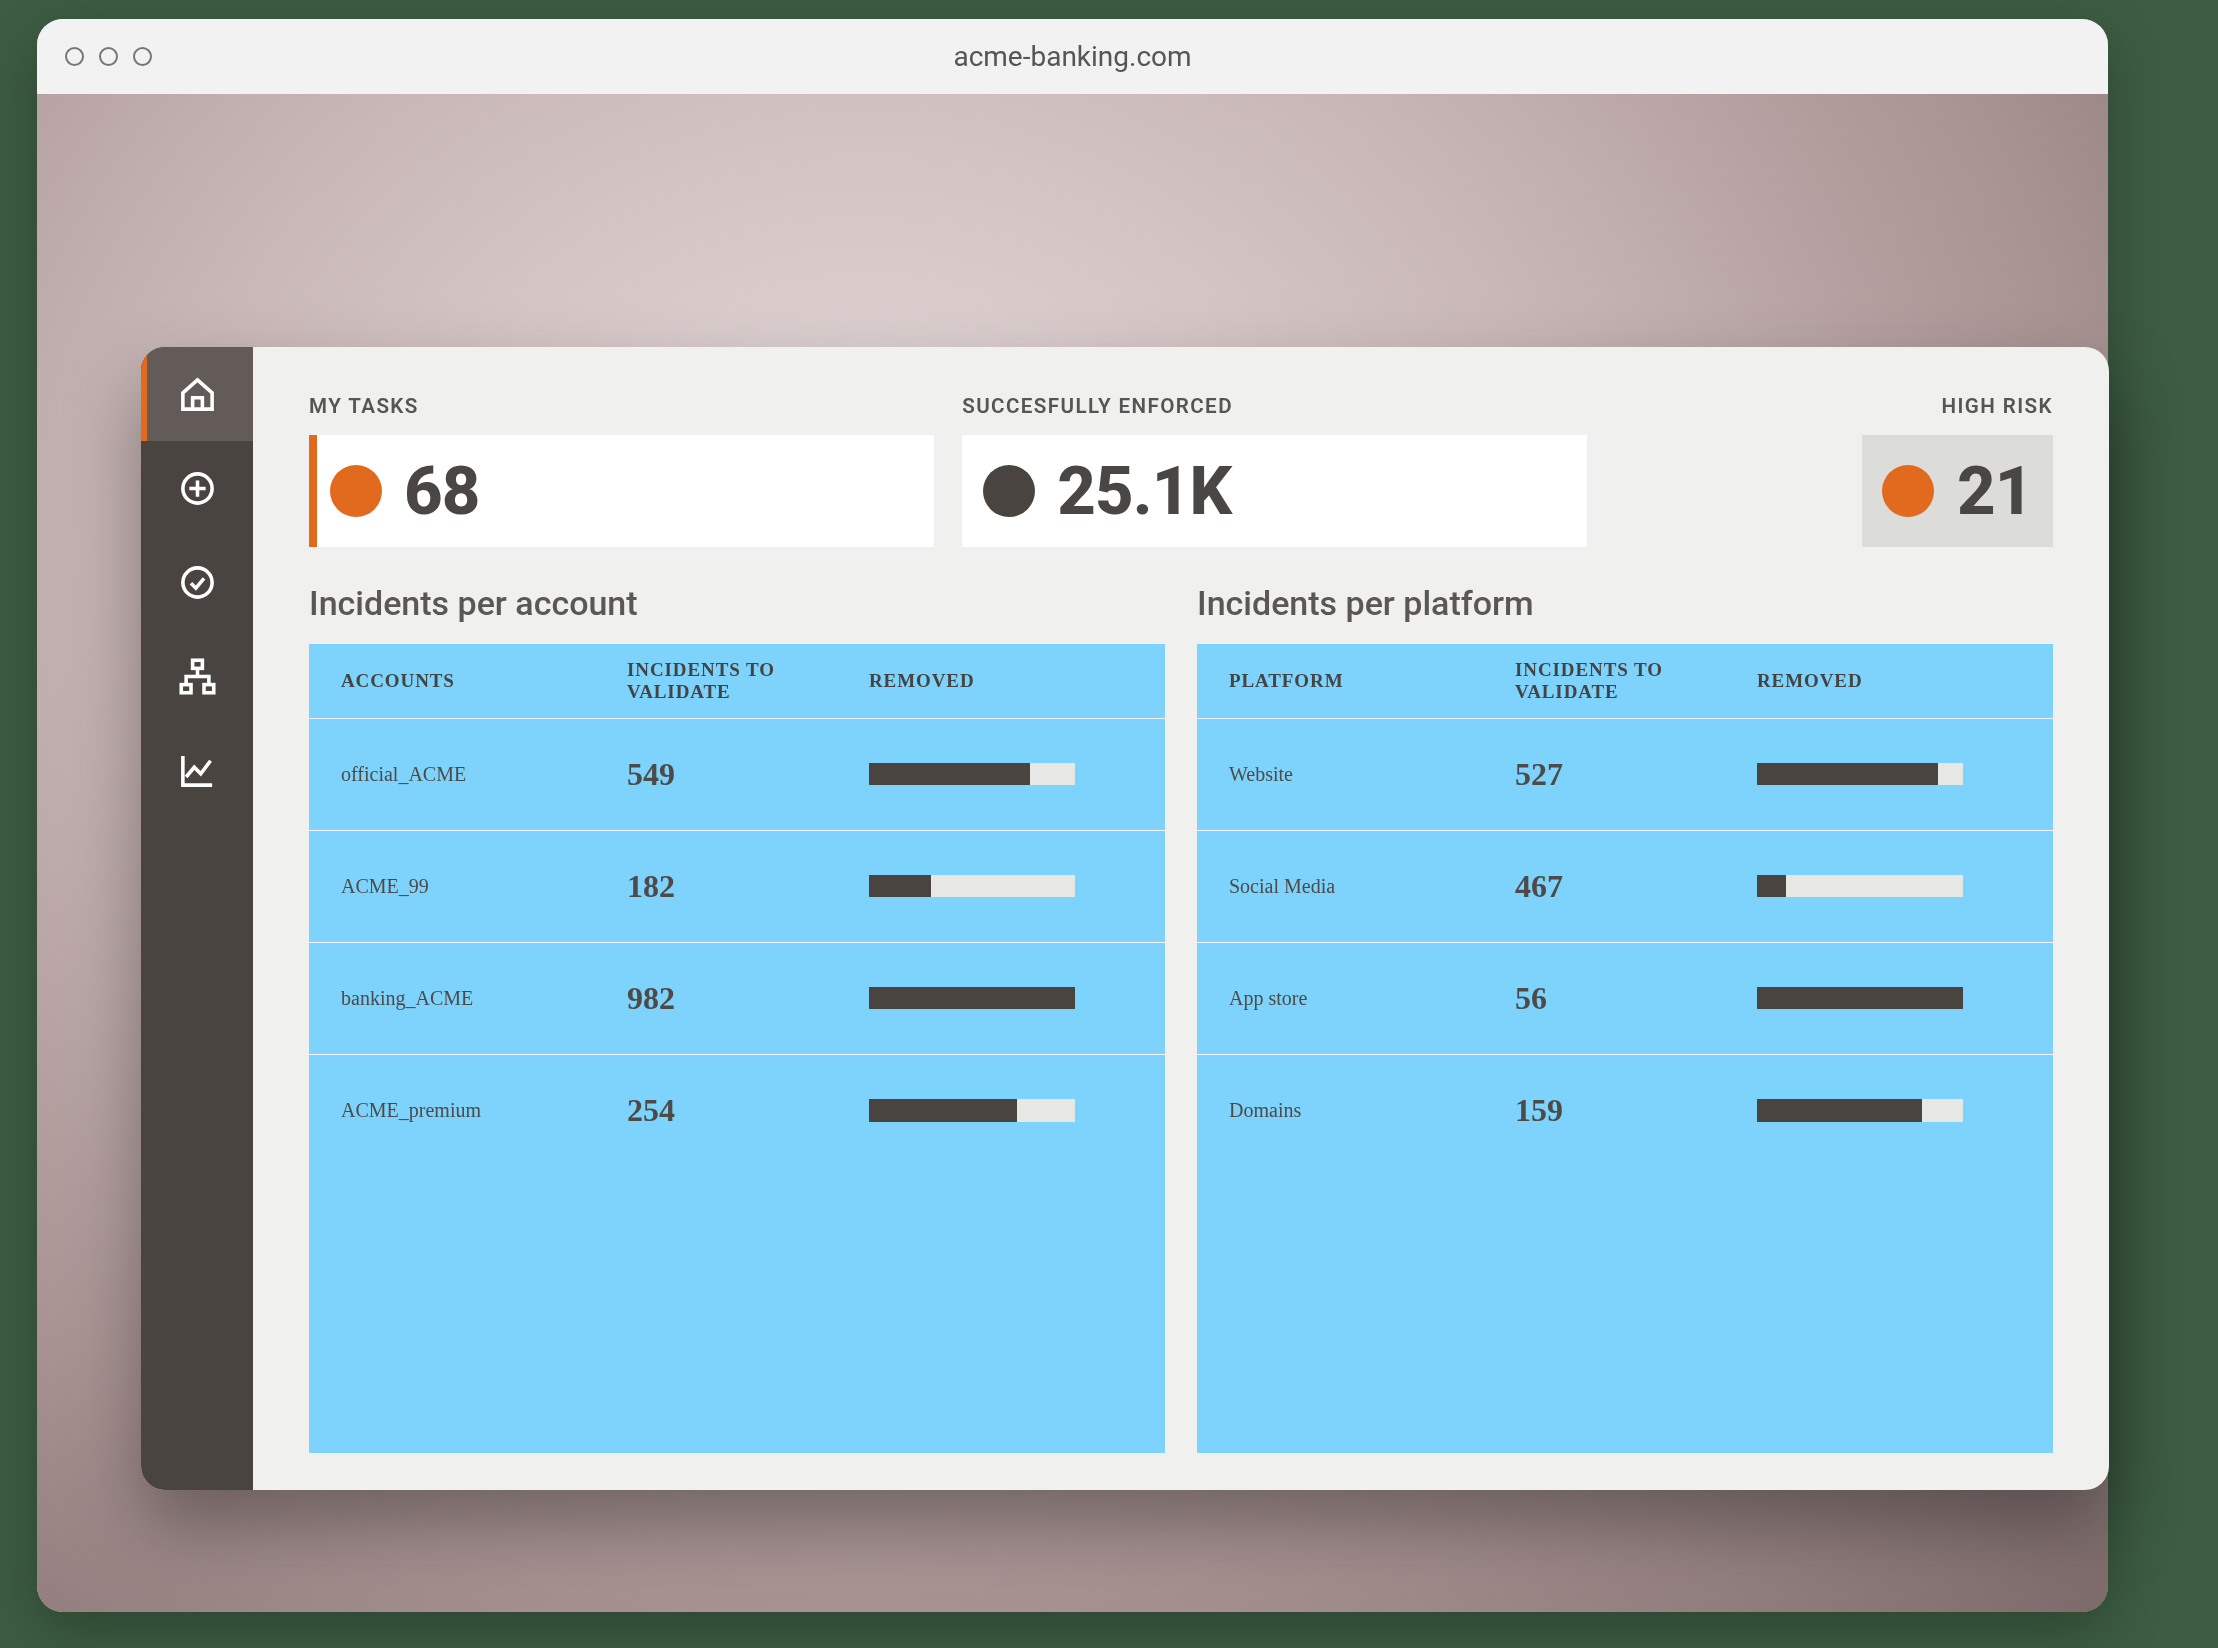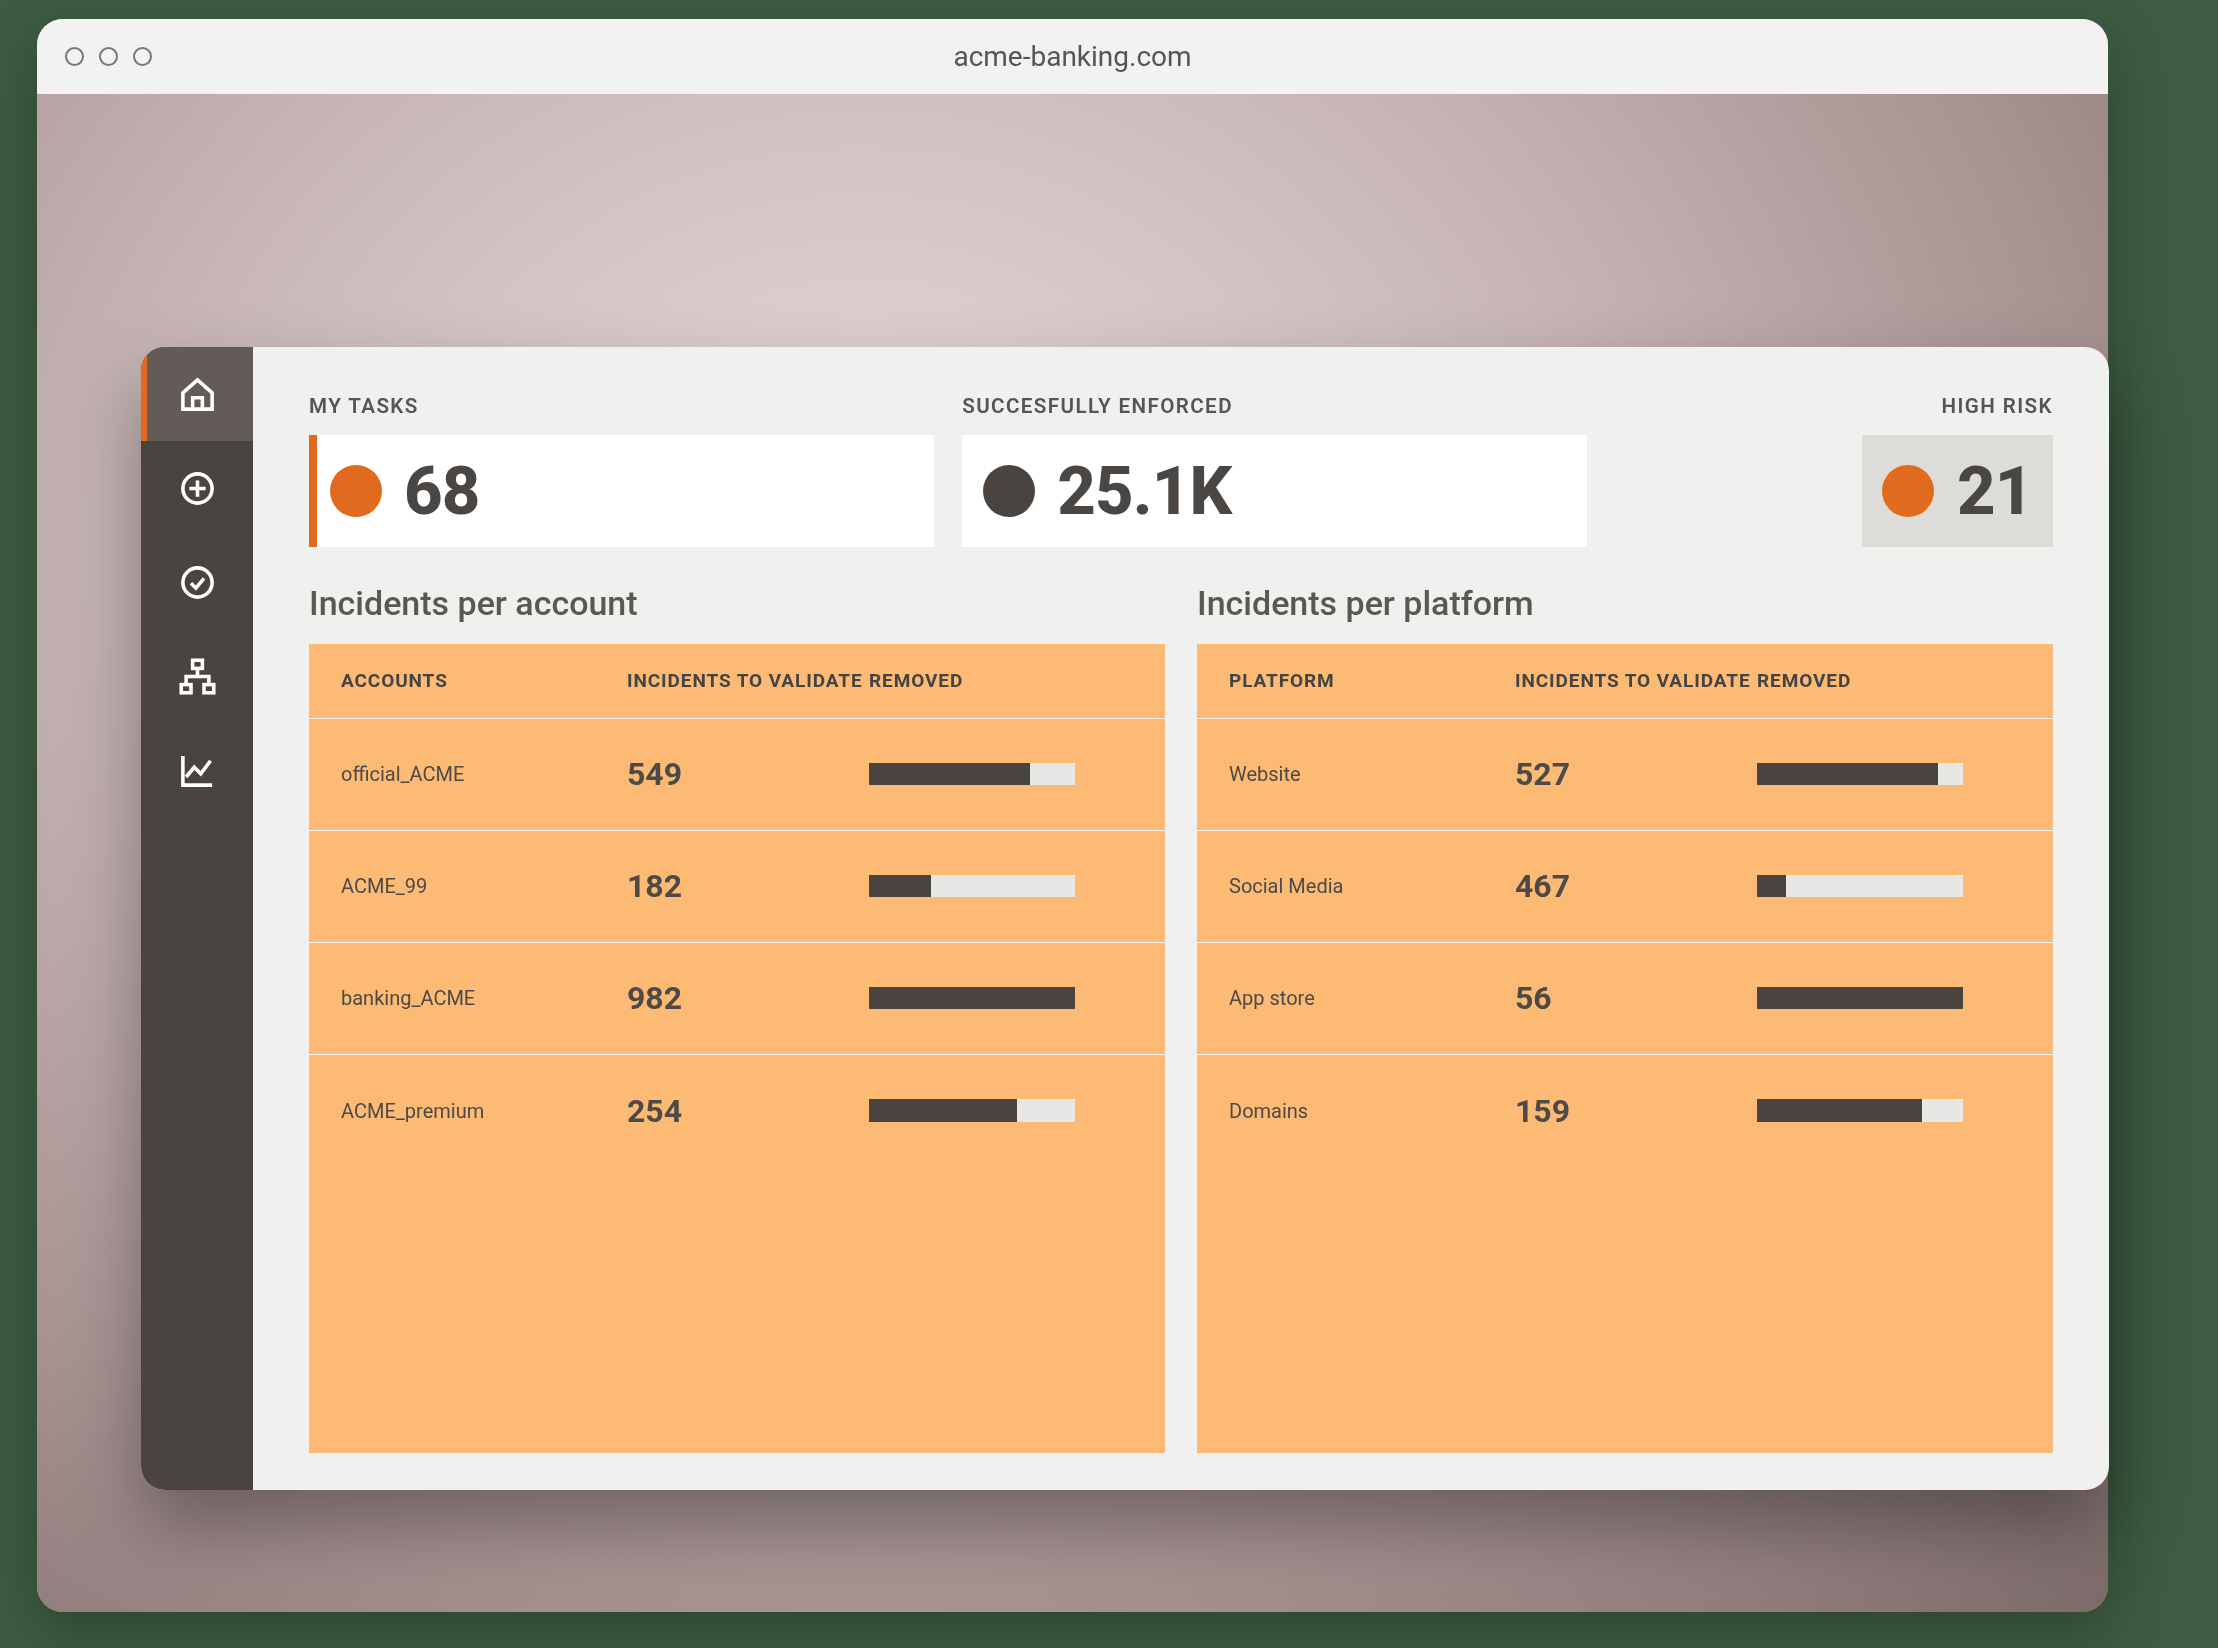--- a/index.html
+++ b/index.html
@@ -167,24 +167,25 @@
     display: flex;
     flex-direction: column;
   }
   .panel-title {
     font-size: 34px;
     color: #5b5753;
     font-weight: 500;
     margin-bottom: 20.6px;
   }
   .panel-table {
-    background: #fdba74;
+    background: #7dd3fc;
     flex: 1;
     display: flex;
     flex-direction: column;
+    font-family: Liberation Serif, serif;
   }
   .thead, .trow {
     display: flex;
     align-items: center;
     padding: 0 32px;
   }
   .thead {
     height: 75px;
     border-bottom: 0.9px solid #eee;
   }

